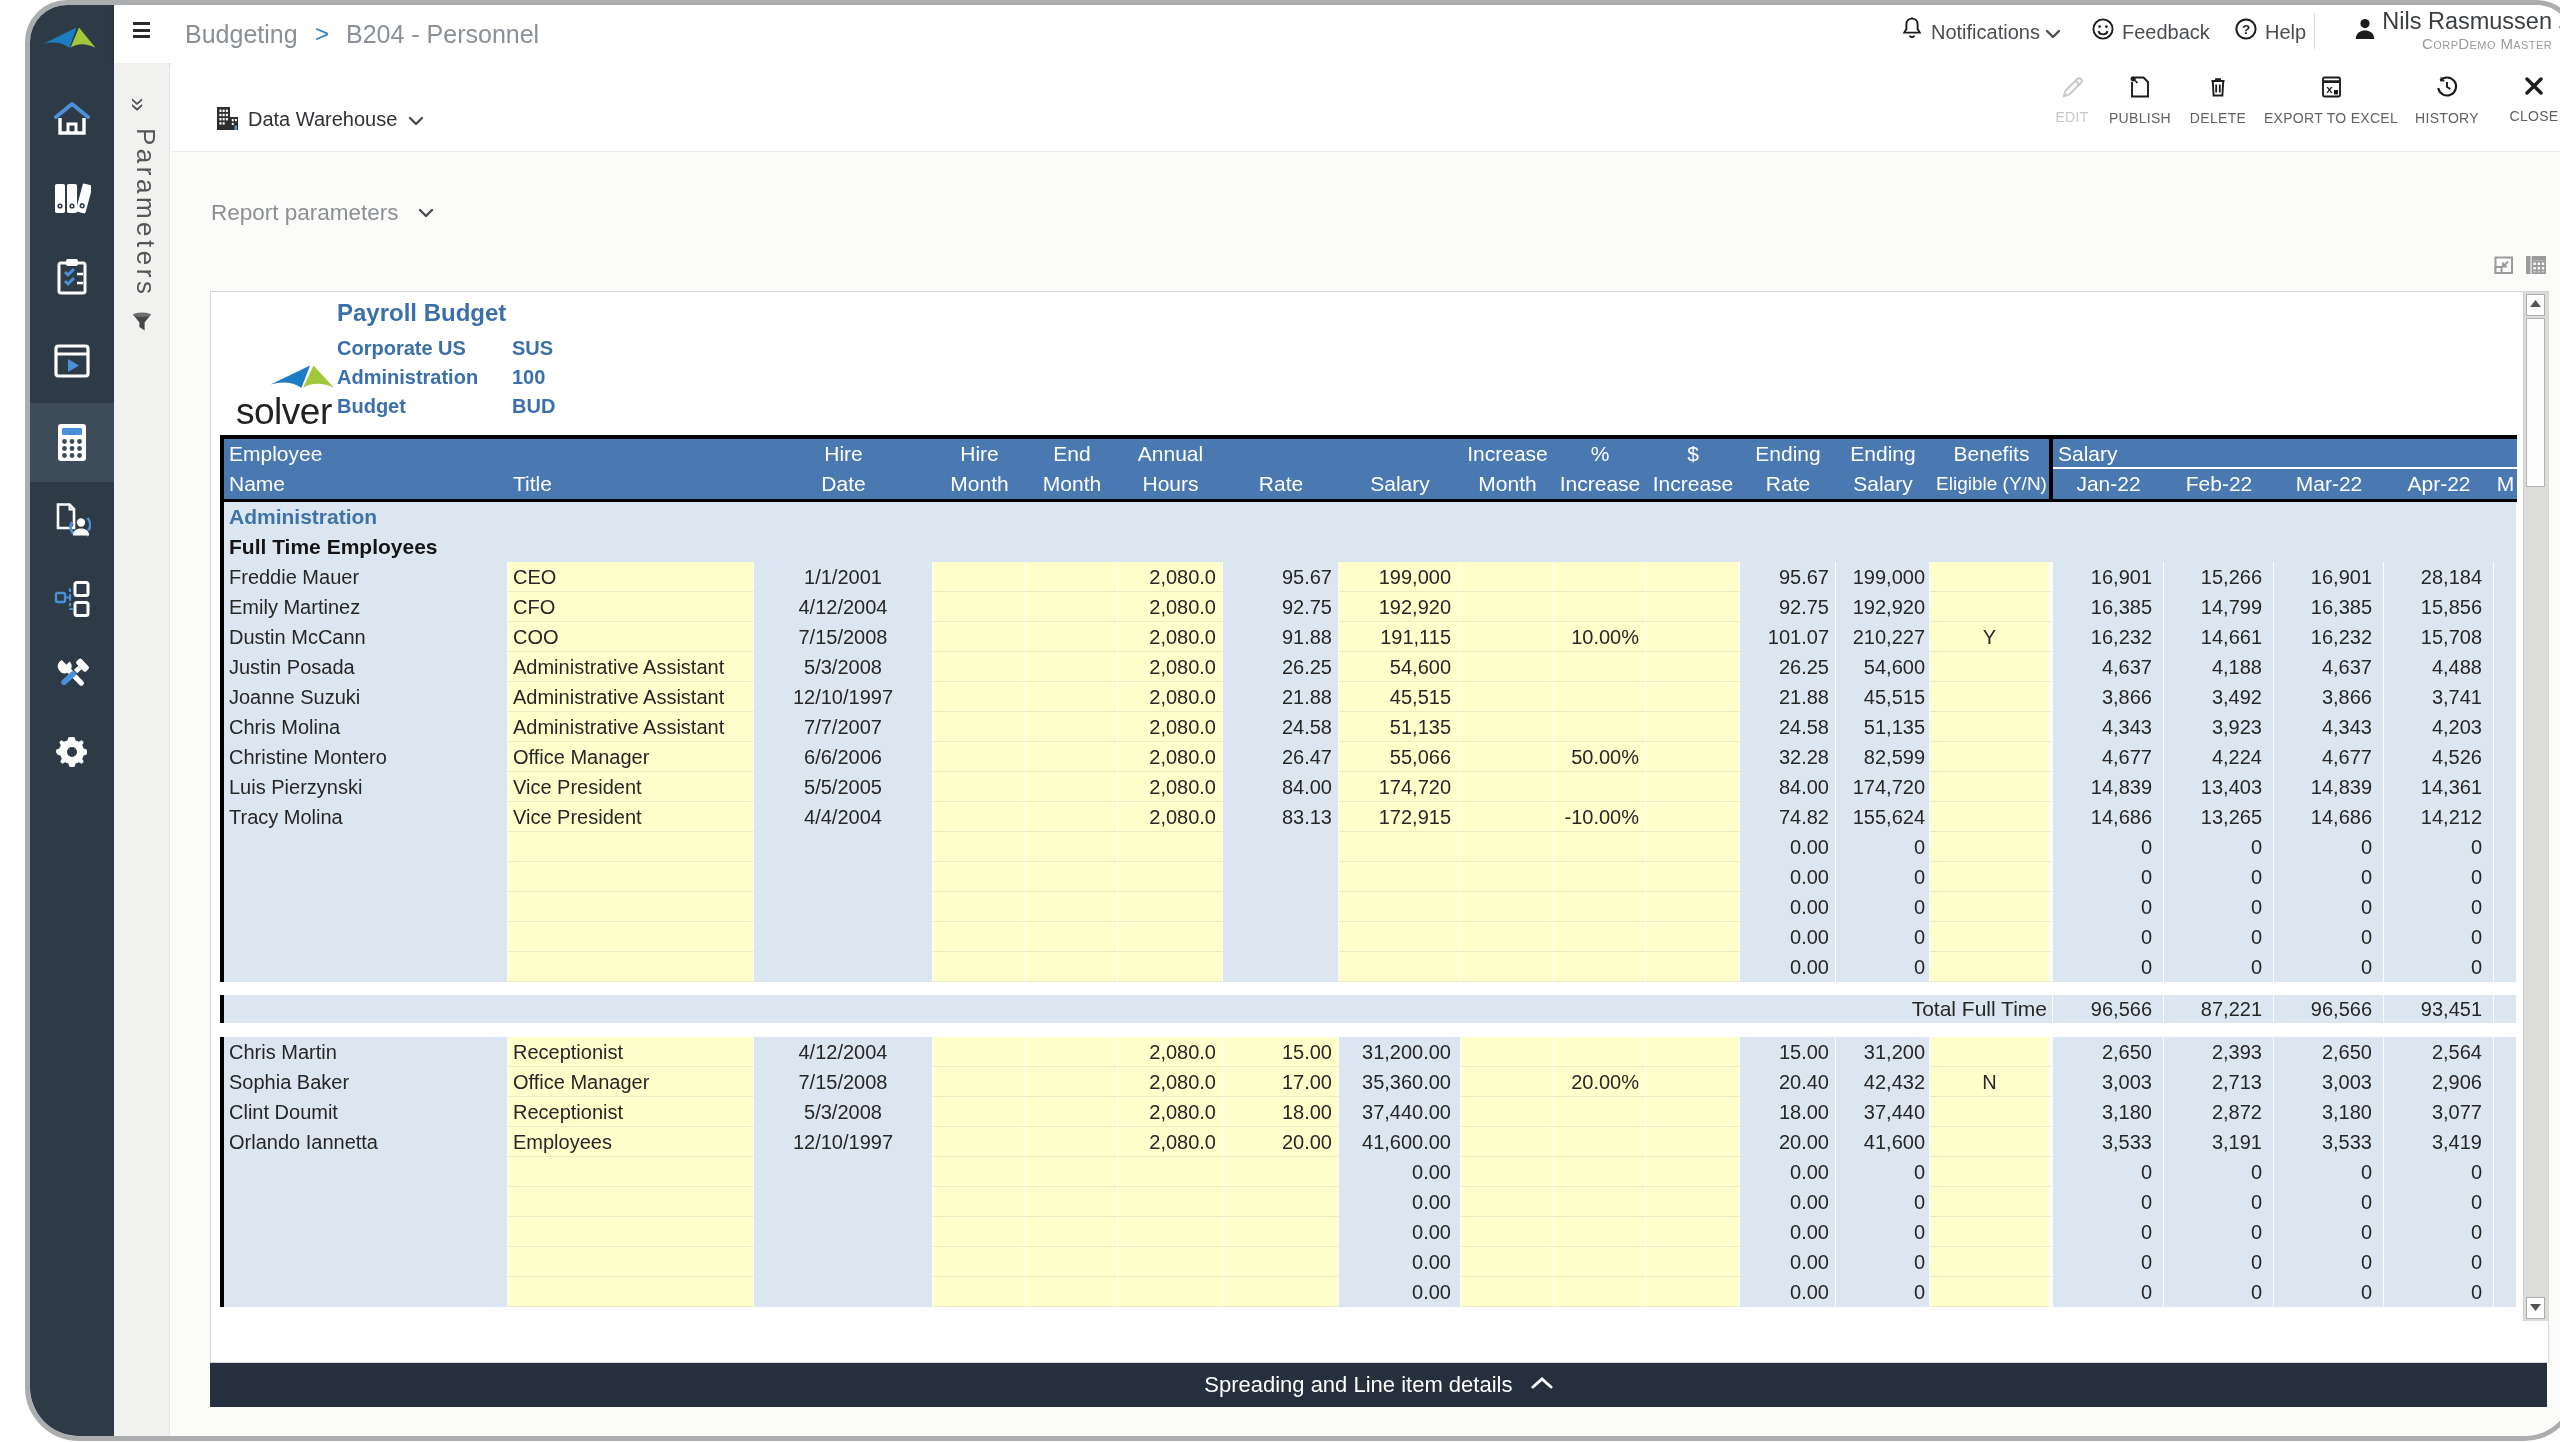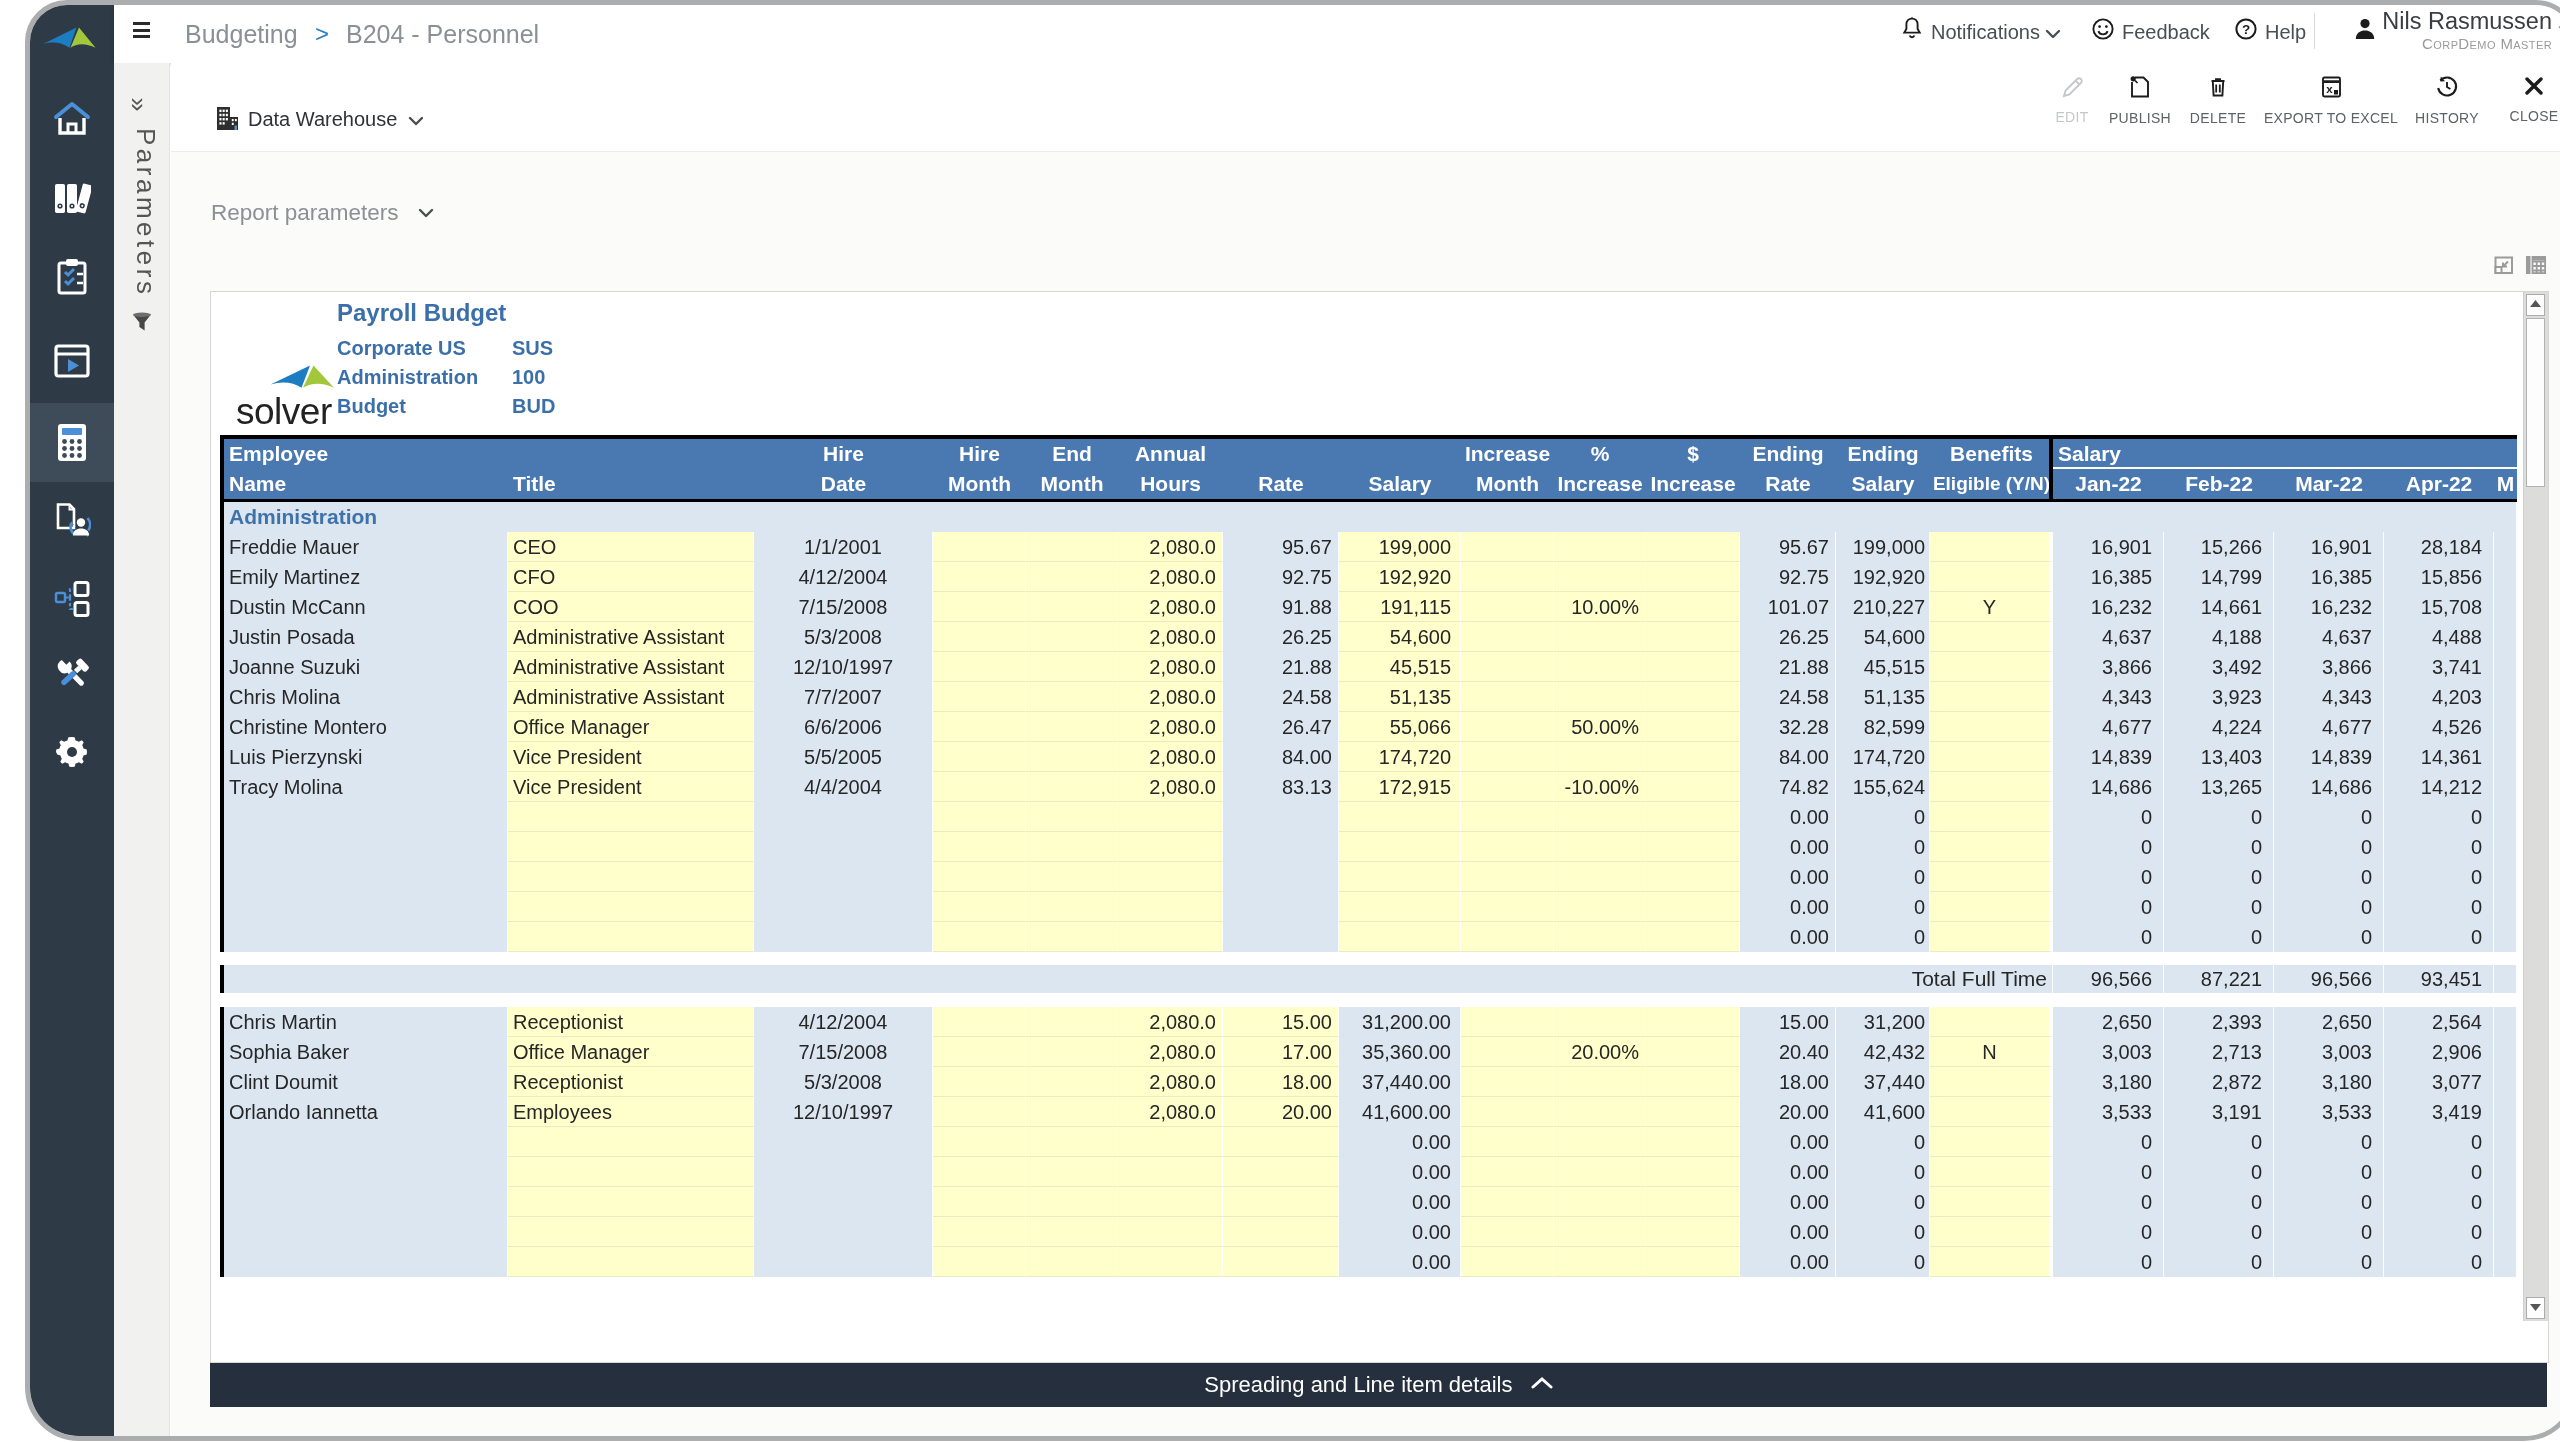--- a/index.html
+++ b/index.html
@@ -25,21 +25,21 @@
 .sheetclip {position:absolute; left:0px; top:0px; width:2312px; height:1029px; overflow:hidden; background:#fff;}
 .vscroll {position:absolute; right:0px; top:0px; width:25px; height:1029px; background:#dcdcda; border-left:1px solid #cecece;}
 .vbtn {position:absolute; left:2px; width:19px; height:22px; background:#fdfdfd; border:1px solid #adadad; text-align:center;}
 .tabstrip {position:absolute; left:0; bottom:0; width:2337px; height:42px; background:#d6d5d3; border-top:1px solid #9e9e9e;}
 .dbar {position:absolute; left:186px; top:1363px; width:2337px; height:44px; background:#252f3d; color:#fff;
   text-align:center; font-size:22px; line-height:44px;}
 
 .tbl {position:absolute; left:196px; top:435px; width:2297px; border-left:4px solid #000;}
 .thead {background:#4a79b2; border-top:4px solid #000; border-bottom:3px solid #000;}
 .hrow {display:flex; height:30px; line-height:30.5px;}
-.hc {color:#fff; font-weight:bold; font-size:21px; white-space:nowrap; overflow:visible;}
+.hc {color:#fff; font-weight:normal; font-size:21px; white-space:nowrap; overflow:visible;}
 .hctr {text-align:center;}
 .hleft {text-align:left; padding-left:5px;}
 .r {display:flex; height:30px; line-height:30px;}
 .c {font-size:20px; color:#262626; white-space:nowrap; overflow:hidden; border-right:1px solid rgba(255,255,255,.85);}
 .y {background:#ffffcc; border-bottom:1px solid #ebebc3;}
 .b {background:#dce6f1;}
 .num {text-align:right; padding-right:6px;}
 .mpad {padding-right:11px;}
 .m4 {padding-right:4px;}
 .hpad {padding-right:9px;}
@@ -340,20 +340,23 @@
                     <div class="hc hctr" style="width:110px">Apr-22</div>
                     <div class="hc hctr" style="width:23px">M</div>
                   </div>
         <div class="abs" style="left:1825px;top:0;width:4px;height:60px;background:#000"></div>
         <div class="abs" style="left:1829px;top:28px;width:464px;height:2px;background:#fff"></div>
       </div>
       <div class="r">
                   <div class="c b secblue" style="width:2293px">Administration</div>
                 </div>
                 <div class="r">
+                  <div class="c b secbold" style="width:2293px">Full Time Employees</div>
+                </div>
+                <div class="r">
                   <div class="c b nm" style="width:284px;">Freddie Mauer</div>
                   <div class="c y nm" style="width:246px;">CEO</div>
                   <div class="c b ctr" style="width:179px;">1/1/2001</div>
                   <div class="c y" style="width:93px;"></div>
                   <div class="c y" style="width:92px;"></div>
                   <div class="c y num" style="width:105px;">2,080.0</div>
                   <div class="c b num" style="width:116px;">95.67</div>
                   <div class="c y num hpad" style="width:122px;">199,000</div>
                   <div class="c y ctr" style="width:93px;"></div>
                   <div class="c y num" style="width:92px;"></div>

